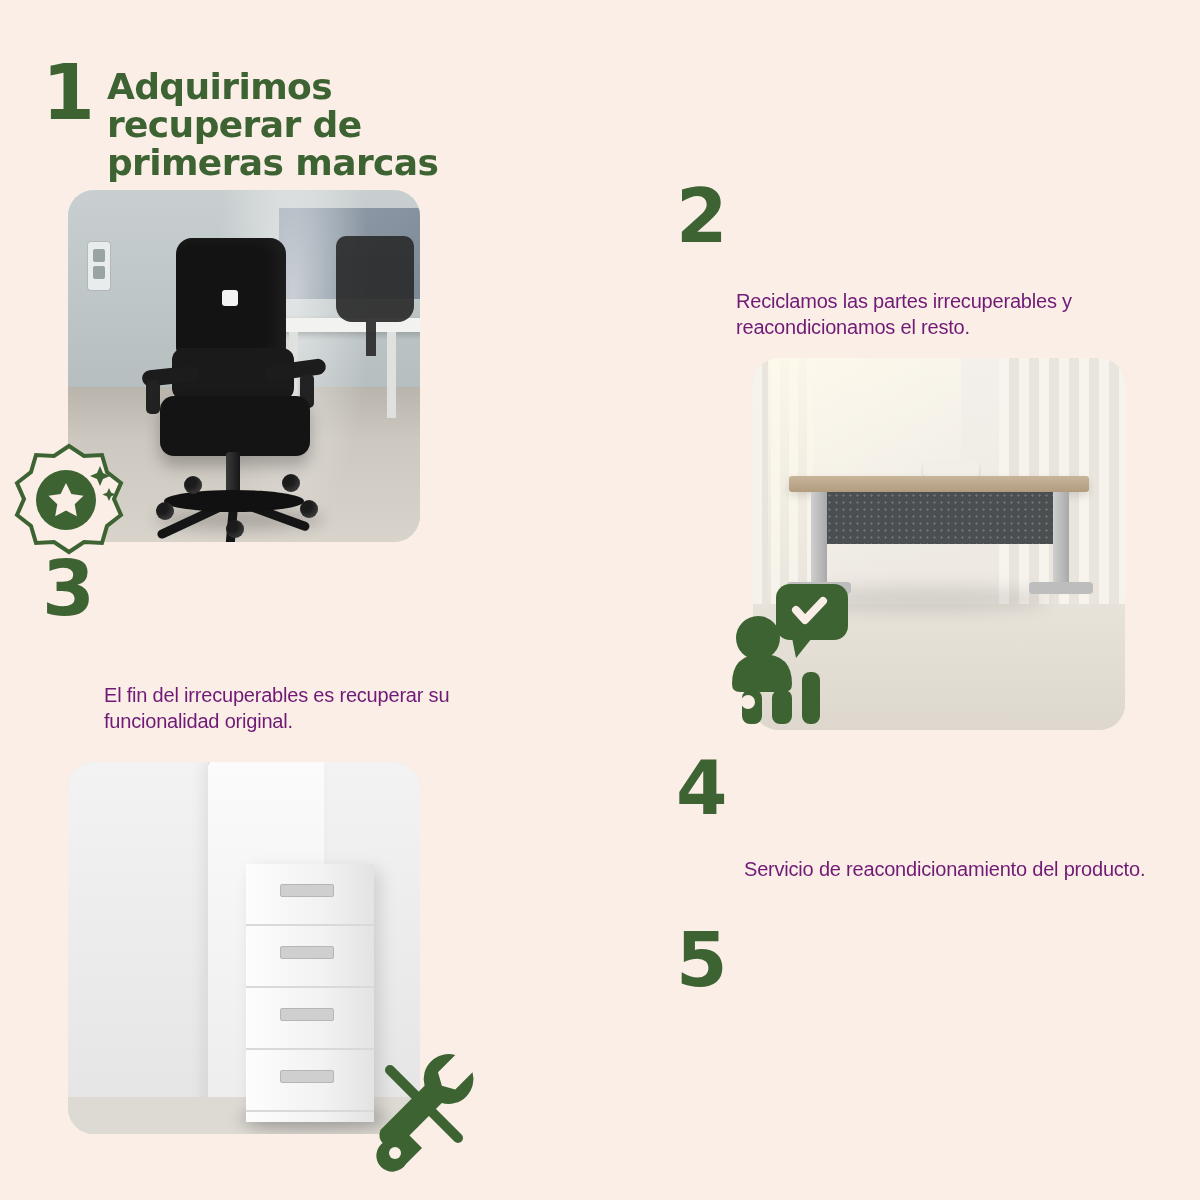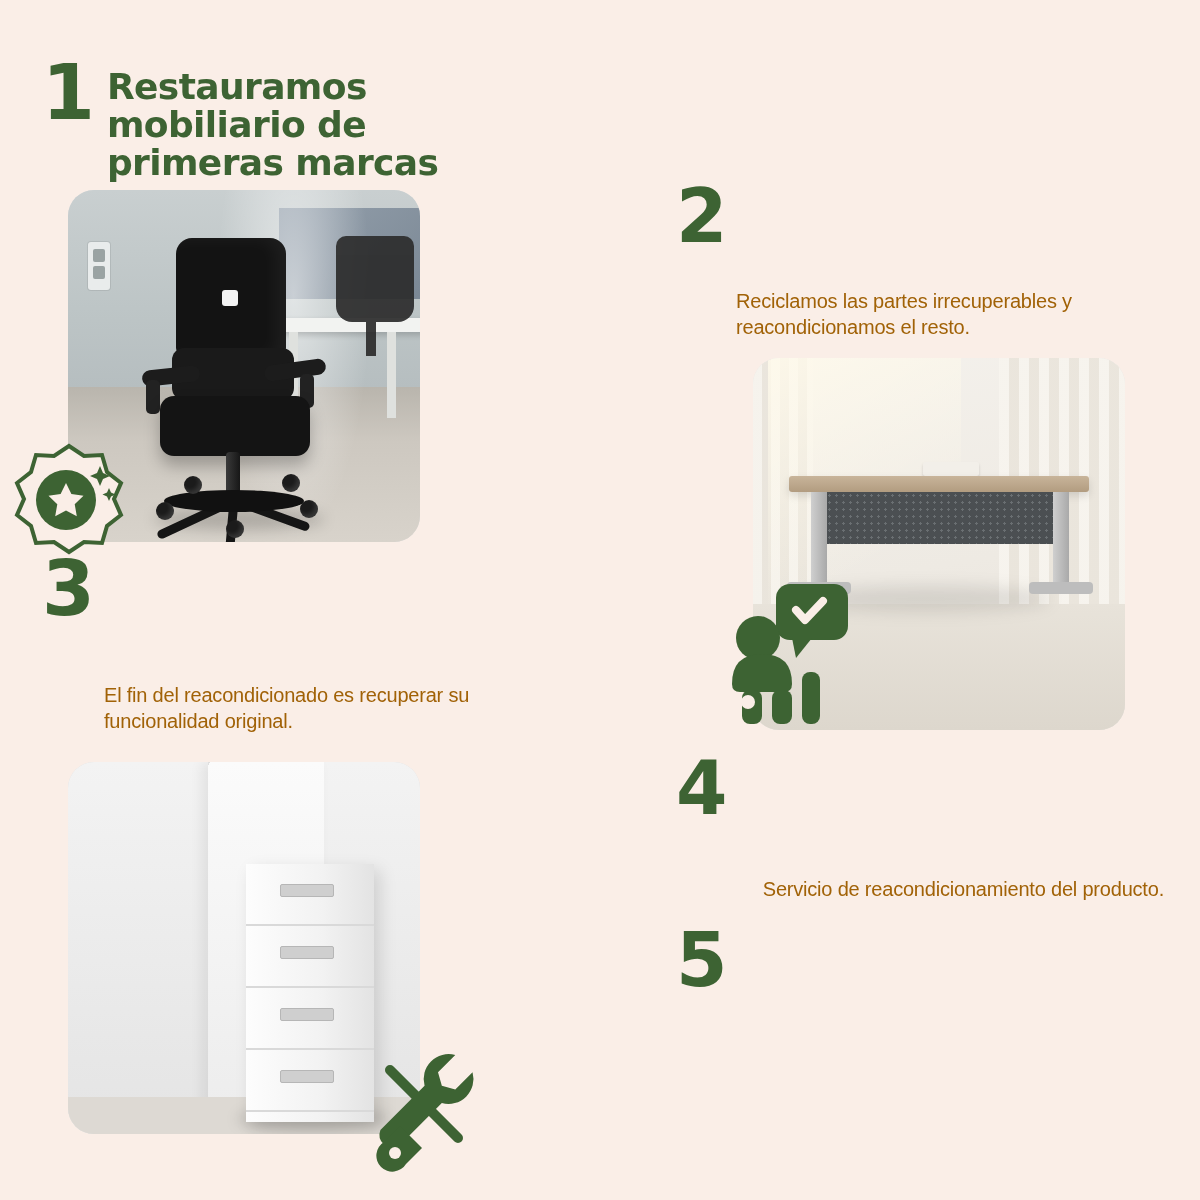--- a/index.html
+++ b/index.html
@@ -35,21 +35,21 @@
   }
   .step-title {
     font-family: "DejaVu Sans", sans-serif;
     font-weight: bold;
     color: #3d6333;
     line-height: 1.06;
     letter-spacing: -0.6px;
   }
   .step-desc {
     position: absolute;
-    color: #a16207;
+    color: #701a75;
     font-family: "Liberation Sans", sans-serif;
     line-height: 1.3;
     letter-spacing: -0.2px;
   }
 
   
   .photo {
     position: absolute;
     border-radius: 26px;
     overflow: hidden;
@@ -271,21 +271,21 @@
   #badge-check { left: 718px; top: 580px; width: 130px; height: 150px; }
   #badge-tools { left: 350px; top: 1030px; width: 150px; height: 150px; }
 </style>
 </head>
 <body>
 
 <div class="stage">
 
   <div class="step-head" style="left:42px; top:62px; width:520px;">
     <div class="step-num" style="font-size:76px; margin-right:14px;">1</div>
-    <div class="step-title" style="font-size:36px; max-width:430px; padding-top:6px;">Restauramos mobiliario de primeras marcas</div>
+    <div class="step-title" style="font-size:36px; max-width:430px; padding-top:6px;">Adquirimos recuperar de primeras marcas</div>
   </div>
 
   <div class="photo" id="photo-chair">
     <div class="ch-wall"></div>
     <div class="ch-floor"></div>
     <div class="ch-win"></div>
     <div class="ch-light"></div>
     <div class="ch-outlet"></div>
     <div class="ch-desk"></div>
     <div class="ch-desk-leg"></div>
@@ -352,21 +352,21 @@
       <rect x="24" y="110" width="20" height="34" rx="8" fill="#3d6333"></rect>
       <rect x="54" y="110" width="20" height="34" rx="8" fill="#3d6333"></rect>
       <rect x="84" y="92" width="18" height="52" rx="8" fill="#3d6333"></rect>
       <circle cx="30" cy="122" r="7" fill="#faeee7"></circle>
     </svg>
   </div>
 
   <div class="step-head" style="left:42px; top:558px; width:520px;">
     <div class="step-num" style="font-size:76px; margin-right:14px;">3</div>
   </div>
-  <div class="step-desc" style="left:104px; top:682px; width:430px; font-size:20px;">El fin del reacondicionado es recuperar su funcionalidad original.</div>
+  <div class="step-desc" style="left:104px; top:682px; width:430px; font-size:20px;">El fin del irrecuperables es recuperar su funcionalidad original.</div>
 
   <div class="photo" id="photo-cab">
     <div class="cb-marble"></div>
     <div class="cb-col"></div>
     <div class="cb-floor"></div>
     <div class="cb-shadow"></div>
     <div class="cb-body">
       <div class="cb-drawer" style="top:0;">
         <div class="cb-handle"></div>
       </div>
@@ -389,19 +389,19 @@
       </g>
       <path d="M118 24 a26 26 0 0 0-32 32 l-46 46 a14 14 0 0 0 18 18 l46-46 a26 26 0 0 0 32-32 l-18 18 -14-4 -4-14 Z" fill="#3d6333" transform="translate(-8,2) scale(0.96)"></path>
       <path d="M34 112 a16 16 0 1 0 22 22 l16-16 -22-22 Z" fill="#3d6333"></path>
       <circle cx="45" cy="123" r="6" fill="#faeee7"></circle>
     </svg>
   </div>
 
   <div class="step-head" style="left:676px; top:758px; width:500px;">
     <div class="step-num" style="font-size:74px; margin-right:14px;">4</div>
   </div>
-  <div class="step-desc" style="left:744px; top:876px; width:420px; font-size:20px;text-align:right;">Servicio de reacondicionamiento del producto.</div>
+  <div class="step-desc" style="left:744px; top:856px; width:420px; font-size:20px;">Servicio de reacondicionamiento del producto.</div>
 
   <div class="step-head" style="left:676px; top:930px; width:500px;">
     <div class="step-num" style="font-size:74px; margin-right:14px;">5</div>
   </div>
 
 </div>
 
 </body></html>

